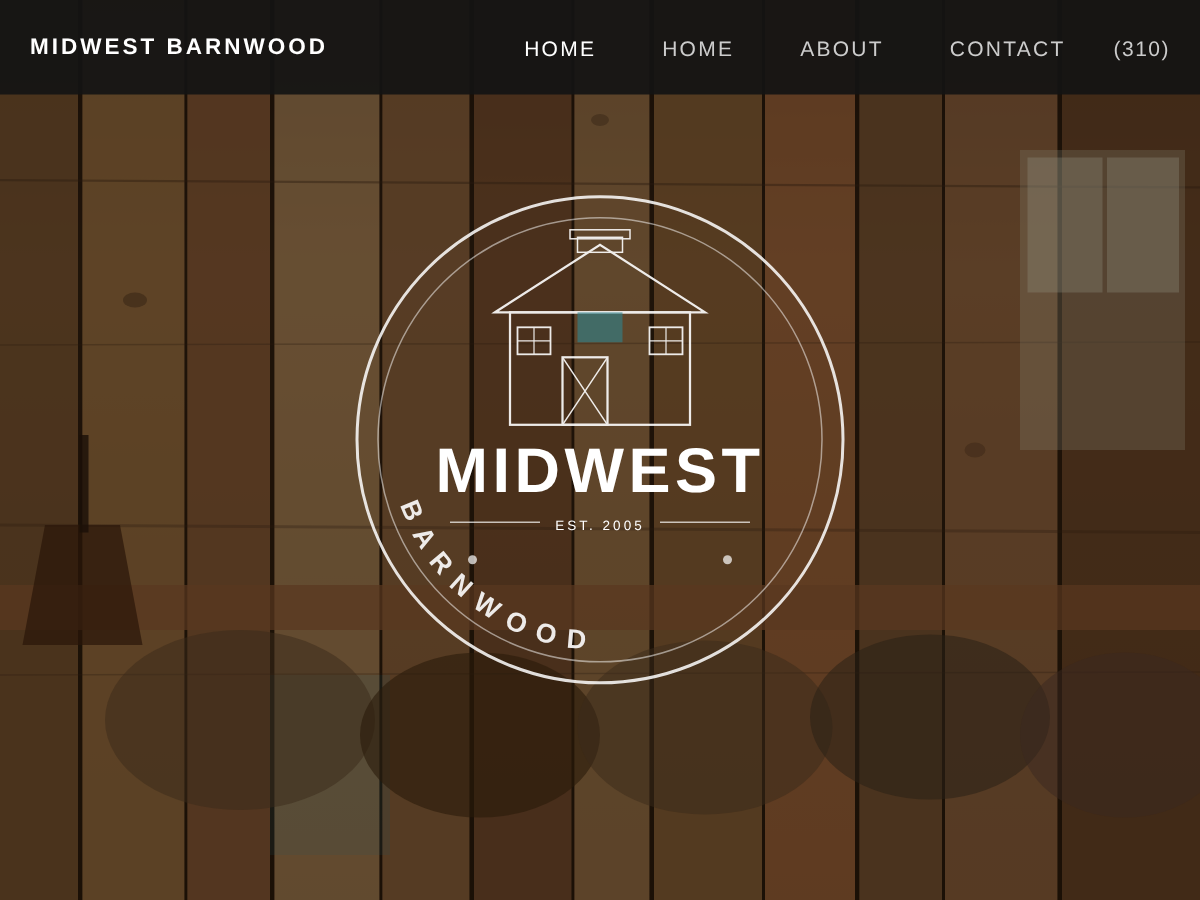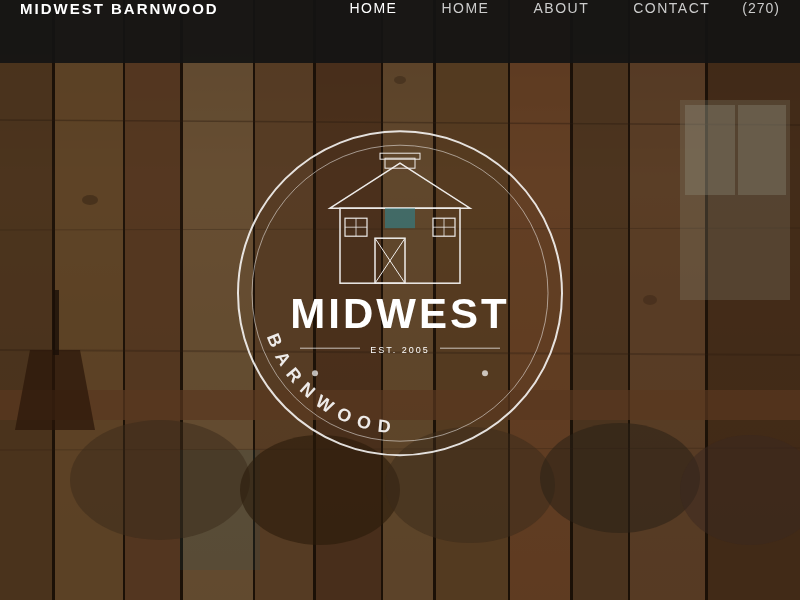--- a/index.html
+++ b/index.html
@@ -5,21 +5,21 @@
     * { margin: 0; padding: 0; box-sizing: border-box; }
     body { width: 800px; height: 600px; overflow: hidden; font-family: 'Arial', sans-serif; }
 
     
     nav {
       position: absolute;
       top: 0; left: 0; right: 0;
       height: 63px;
       background: rgba(20,20,20,0.92);
       display: flex;
-      align-items: flex-start;
+      align-items: center;
       padding: 0 20px;
       z-index: 10;
     }
     .nav-brand {
       color: #fff;
       font-size: 15px;
       font-weight: bold;
       letter-spacing: 2px;
       margin-right: auto;
     }
@@ -104,21 +104,21 @@
 <body>
 
 <nav>
   <span class="nav-brand">MIDWEST BARNWOOD</span>
   <div class="nav-links">
     <a class="nav-link active">HOME</a>
     <a class="nav-link">HOME</a>
     <a class="nav-link">ABOUT</a>
     <a class="nav-link">CONTACT</a>
   </div>
-  <span class="nav-phone">(270)</span>
+  <span class="nav-phone">(310)</span>
 </nav>
 
 <div class="hero">
 
   <svg class="barnwood-canvas" xmlns="http://www.w3.org/2000/svg">
     <defs>
       <linearGradient id="bg" x1="0" y1="0" x2="0" y2="1">
         <stop offset="0%" stop-color="#4a3020"></stop>
         <stop offset="30%" stop-color="#7a5533"></stop>
         <stop offset="60%" stop-color="#6a4828"></stop>

